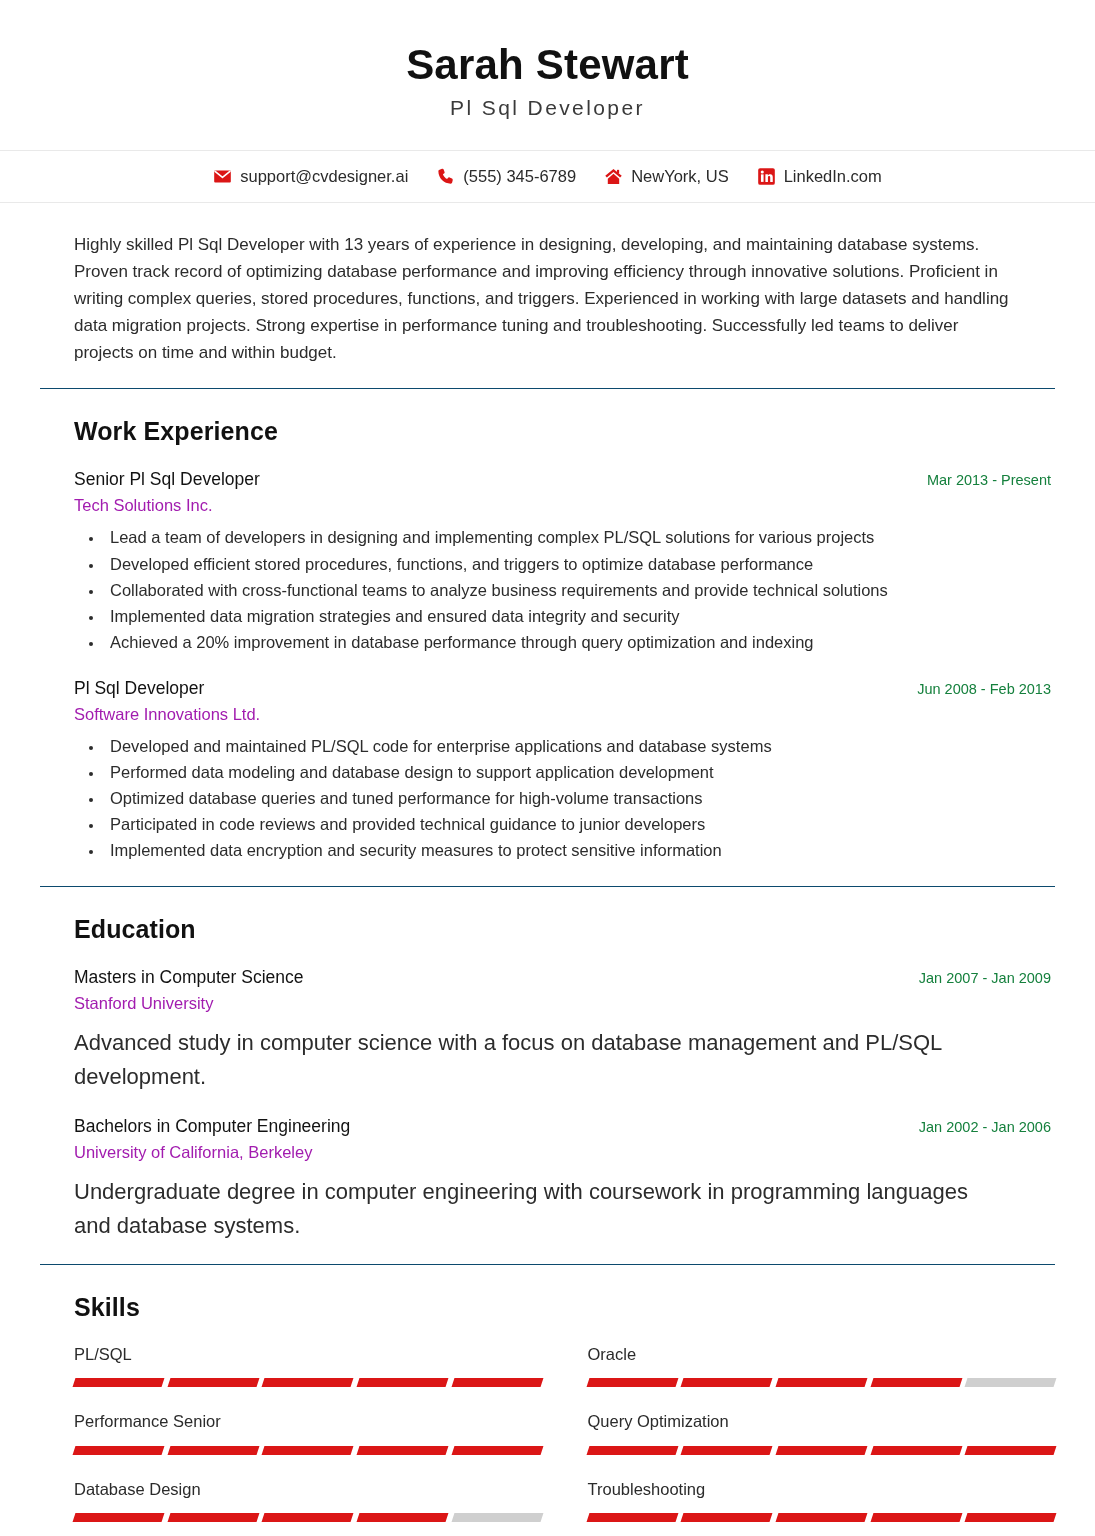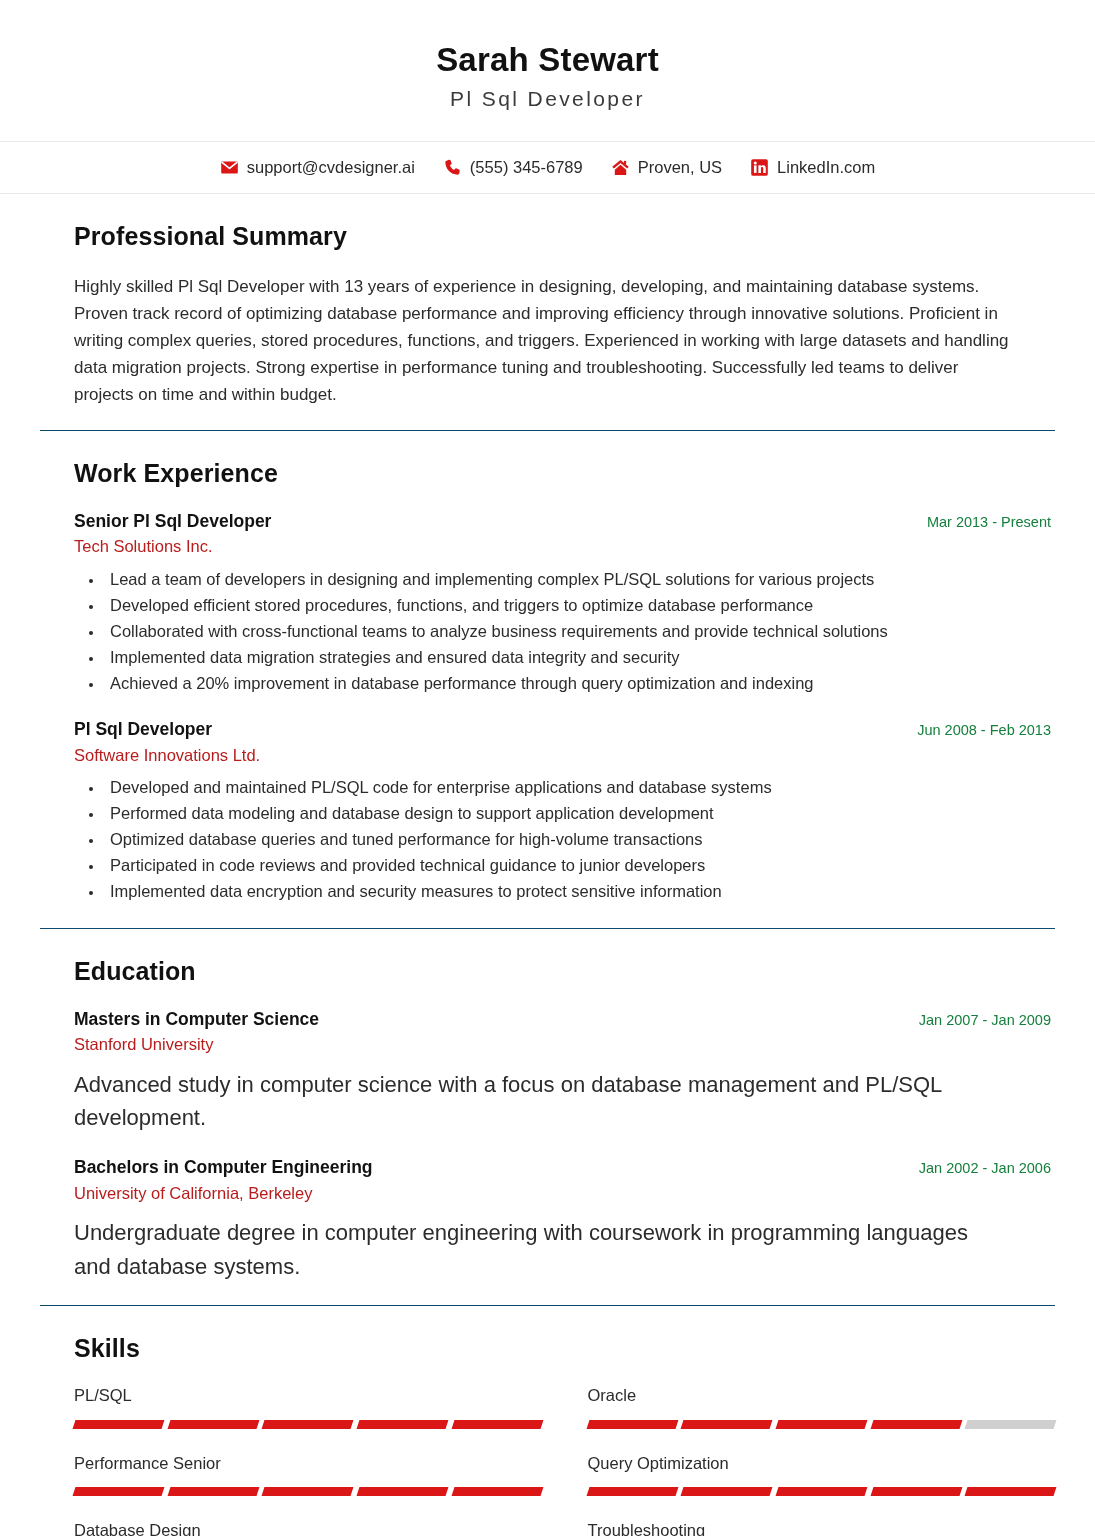--- a/index.html
+++ b/index.html
@@ -21,21 +21,21 @@
     position: relative;
     overflow: hidden;
   }
 
   
   .header {
     padding: 42px 40px 30px 40px;
     text-align: center;
   }
   .name {
-    font-size: 33px;
+    font-size: 42px;
     font-weight: 700;
     letter-spacing: 0.2px;
     color: #111111;
     line-height: 1.08;
   }
   .job-title {
     font-size: 21px;
     font-weight: 400;
     color: #3a3a3a;
     letter-spacing: 2.4px;
@@ -98,33 +98,33 @@
   .entry:last-child { margin-bottom: 0; }
 
   .entry-head {
     display: flex;
     justify-content: space-between;
     align-items: baseline;
     gap: 20px;
   }
   .entry-role {
     font-size: 17.5px;
-    font-weight: 700;
+    font-weight: 400;
     color: #121212;
     line-height: 1.3;
   }
   .entry-date {
     font-size: 14.5px;
     color: #15803d;
     white-space: nowrap;
     padding-right: 4px;
   }
   .entry-org {
     font-size: 16.5px;
-    color: #b91c1c;
+    color: #a21caf;
     margin-top: 3px;
     line-height: 1.35;
   }
 
   .entry-bullets {
     margin: 9px 0 0 30px;
     padding: 0;
     list-style: disc;
   }
   .entry-bullets li {
@@ -205,41 +205,40 @@
     </div>
 
     <div class="contact-item">
       <span class="contact-icon">
         <svg width="19" height="19" viewBox="0 0 24 24" aria-hidden="true">
           <path d="M12 2.4 L1.6 11.2 L3.6 13.4 L12 6.3 L20.4 13.4 L22.4 11.2 Z" fill="#DB1616"></path>
           <path d="M12 8.6 L4.8 14.7 L4.8 21.4 L19.2 21.4 L19.2 14.7 Z" fill="#DB1616"></path>
           <rect x="16.4" y="3.6" width="2.7" height="4.4" fill="#DB1616"></rect>
         </svg>
       </span>
-      <span>Proven, US</span>
+      <span>NewYork, US</span>
     </div>
 
     <div class="contact-item">
       <span class="contact-icon">
         <svg width="19" height="19" viewBox="0 0 24 24" aria-hidden="true">
           <rect x="1.5" y="1.5" width="21" height="21" rx="2.4" fill="#DB1616"></rect>
           <rect x="5.0" y="9.3" width="3.3" height="9.5" fill="#ffffff"></rect>
           <circle cx="6.65" cy="6.3" r="1.95" fill="#ffffff"></circle>
           <path d="M10.6 9.3 L13.7 9.3 L13.7 10.7 C14.3 9.7 15.4 9.0 16.8 9.0 C18.9 9.0 19.9 10.4 19.9 12.8 L19.9 18.8 L16.7 18.8 L16.7 13.4 C16.7 12.2 16.3 11.5 15.3 11.5 C14.3 11.5 13.8 12.2 13.8 13.4 L13.8 18.8 L10.6 18.8 Z" fill="#ffffff"></path>
         </svg>
       </span>
       <span>LinkedIn.com</span>
     </div>
 
   </div>
 
   <div class="body-wrap">
 
     <div class="section">
-      <h2 class="section-title">Professional Summary</h2>
       <div class="section-inner">
         <p class="summary-text">Highly skilled Pl Sql Developer with 13 years of experience in designing, developing, and maintaining database systems. Proven track record of optimizing database performance and improving efficiency through innovative solutions. Proficient in writing complex queries, stored procedures, functions, and triggers. Experienced in working with large datasets and handling data migration projects. Strong expertise in performance tuning and troubleshooting. Successfully led teams to deliver projects on time and within budget.</p>
       </div>
     </div>
 
     <div class="section">
       <h2 class="section-title">Work Experience</h2>
       <div class="section-inner">
 
         <div class="entry">

